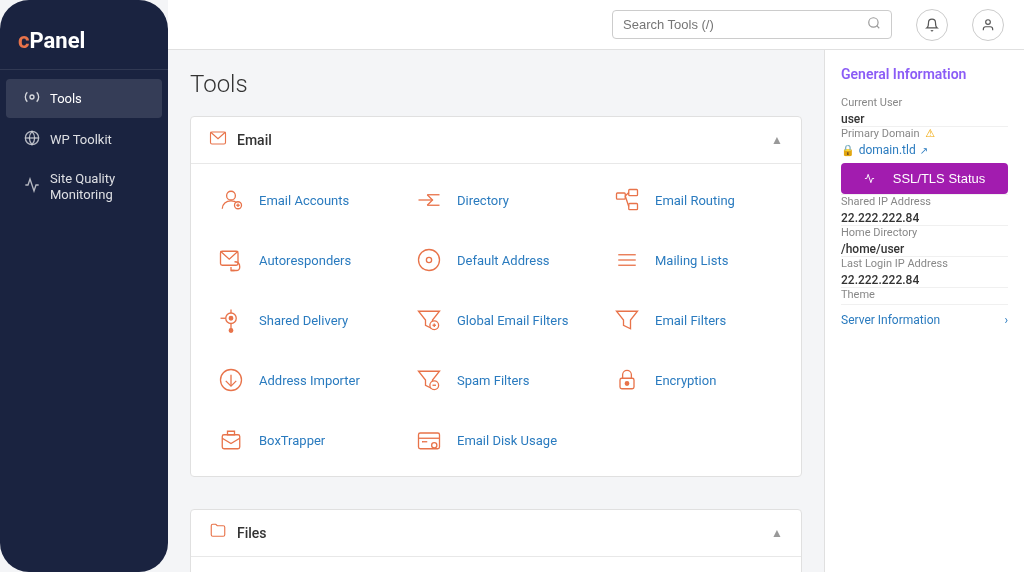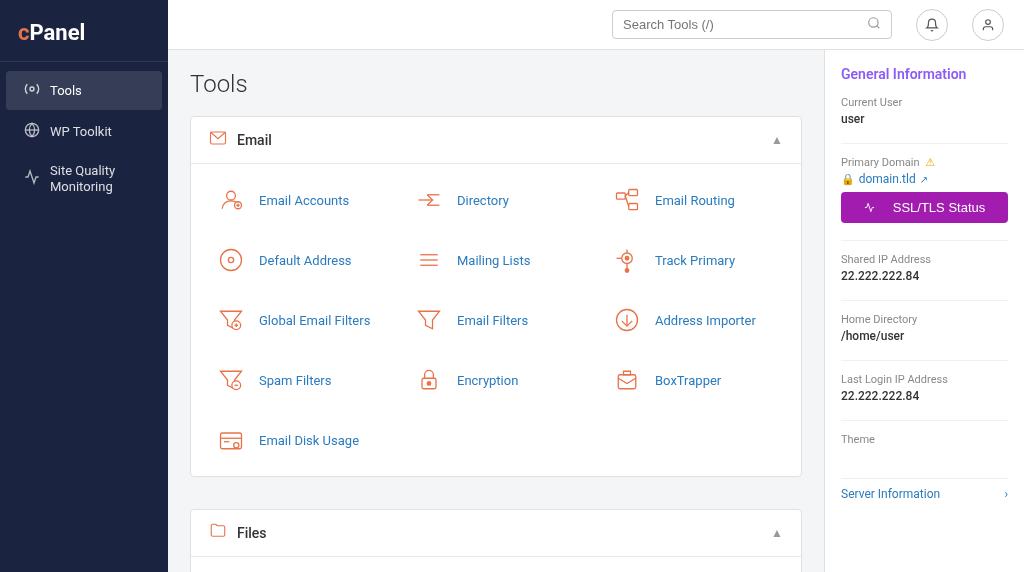--- a/index.html
+++ b/index.html
@@ -4,23 +4,24 @@
   <style>
     * { box-sizing: border-box; margin: 0; padding: 0; }
     body { font-family: -apple-system, BlinkMacSystemFont, 'Segoe UI', Roboto, sans-serif; background: #f4f5f7; display: flex; height: 572px; overflow: hidden; font-size: 13px; }
 
     
     .sidebar {
       width: 168px;
       background: #1a2340;
       color: #fff;
       flex-shrink: 0;
-      padding-top: 4px;
+      padding-top: 12px;
       display: flex;
       flex-direction: column;
+      border-radius: 29px;
     }
     .sidebar-logo {
       padding: 16px 18px;
       border-bottom: 1px solid rgba(255,255,255,0.1);
       margin-bottom: 8px;
     }
     .logo-text {
       font-size: 22px;
       font-weight: bold;
       color: #fff;
@@ -164,22 +165,21 @@
       padding: 16px;
       flex-shrink: 0;
     }
     .panel-title {
       font-size: 14px;
       font-weight: 600;
       color: #8b5cf6;
       margin-bottom: 14px;
     }
     .info-row {
-      margin-bottom: 12px;
-      padding-bottom: 17px;
+      padding-bottom: 0;
       border-bottom: 1px solid #f0f0f0;
     }
     .info-row:last-of-type { border-bottom: none; }
     .info-label {
       font-size: 11px;
       color: #888;
       margin-bottom: 3px;
     }
     .info-value {
       font-size: 12px;
@@ -350,20 +350,31 @@
                   <rect x="4" y="8" width="10" height="7" rx="1"></rect>
                   <rect x="18" y="4" width="10" height="7" rx="1"></rect>
                   <rect x="18" y="20" width="10" height="7" rx="1"></rect>
                   <line x1="14" y1="11.5" x2="18" y2="7.5"></line>
                   <line x1="14" y1="11.5" x2="18" y2="23.5"></line>
                 </svg>
             </div>
             <span>Email Routing</span>
           </div>
 
+          <div class="tool-item">
+            <div class="tool-icon">
+              <svg viewBox="0 0 32 32" fill="none" stroke="#e8734a" stroke-width="1.5">
+                  <rect x="4" y="6" width="20" height="16" rx="2"></rect>
+                  <polyline points="4,6 14,15 24,6"></polyline>
+                  <path d="M20 18 Q26 18 26 24 Q26 28 22 28 L16 28"></path>
+                  <polyline points="16,24 16,28 20,28"></polyline>
+                </svg>
+            </div>
+            <span>Autoresponders</span>
+          </div>
 
           <div class="tool-item">
             <div class="tool-icon">
               <svg viewBox="0 0 32 32" fill="none" stroke="#e8734a" stroke-width="1.5">
                   <circle cx="16" cy="16" r="12"></circle>
                   <circle cx="16" cy="16" r="3"></circle>
                 </svg>
             </div>
             <span>Default Address</span>
           </div>
@@ -386,21 +397,21 @@
             <div class="tool-icon">
               <svg viewBox="0 0 32 32" fill="none" stroke="#e8734a" stroke-width="1.5">
                   <circle cx="16" cy="14" r="6"></circle>
                   <path d="M16 8 L16 4"></path>
                   <path d="M10 14 L4 14"></path>
                   <circle cx="16" cy="14" r="2" fill="#e8734a"></circle>
                   <line x1="16" y1="20" x2="16" y2="28"></line>
                   <circle cx="16" cy="28" r="2" fill="#e8734a"></circle>
                 </svg>
             </div>
-            <span>Track Primary</span>
+            <span>Shared Delivery</span>
           </div>
 
           <div class="tool-item">
             <div class="tool-icon">
               <svg viewBox="0 0 32 32" fill="none" stroke="#e8734a" stroke-width="1.5">
                   <polygon points="4,6 28,6 20,16 20,26 12,22 12,16"></polygon>
                   <circle cx="22" cy="22" r="5" fill="white" stroke="#e8734a"></circle>
                   <line x1="20" y1="22" x2="24" y2="22" stroke="#e8734a"></line>
                   <line x1="22" y1="20" x2="22" y2="24" stroke="#e8734a"></line>
                 </svg>

